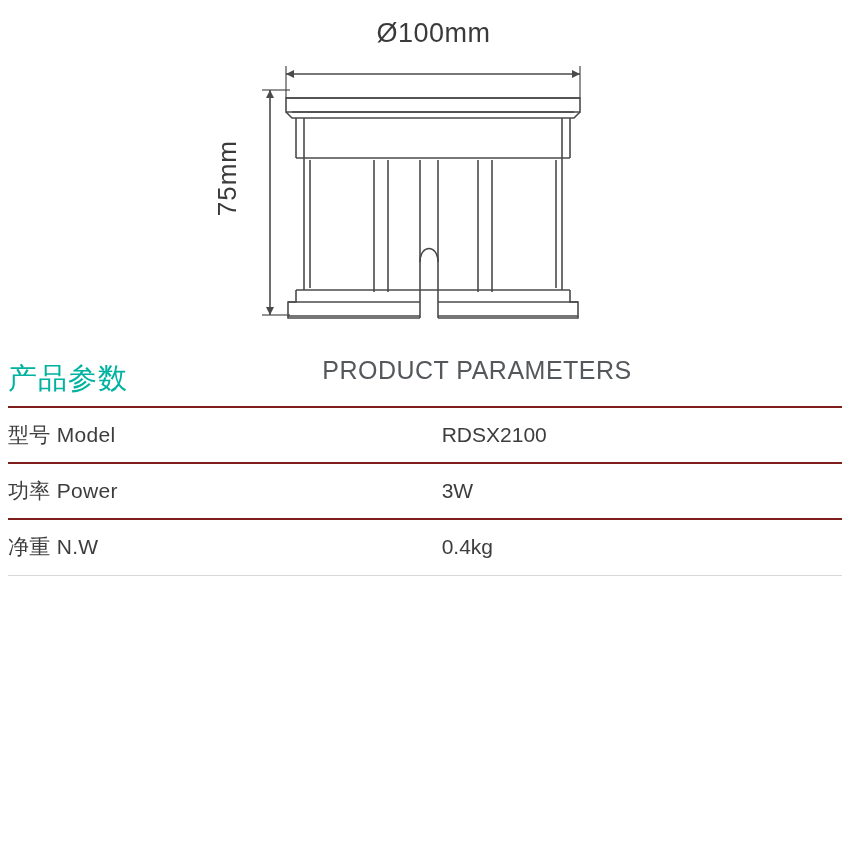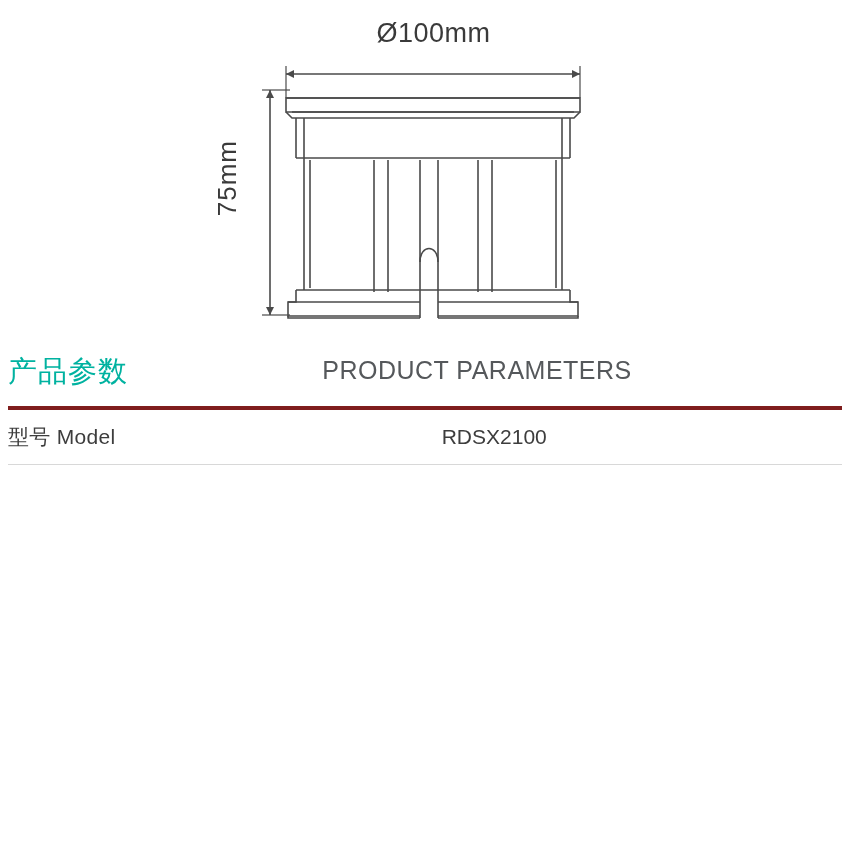--- a/index.html
+++ b/index.html
@@ -59,21 +59,21 @@
 
   
   .params-header {
     position: relative;
     height: 62px;
     margin-top: 4px;
   }
   .params-header .cn {
     position: absolute;
     left: 8px;
-    top: 8px;
+    top: 15px;
     font-size: 29px;
     color: #00b2a0;
     letter-spacing: 1px;
     font-family: Liberation Serif, serif;
   }
   .params-header .en {
     position: absolute;
     left: 0;
     top: 12px;
     width: 850px;
@@ -89,21 +89,21 @@
   table.params {
     width: 834px;
     margin: 0 8px;
     border-collapse: collapse;
     table-layout: fixed;
   }
   table.params tr {
     height: 56px;
   }
   table.params td {
-    border-top: 4px solid #7f1d1d;
+    border-top: 2px solid #7f1d1d;
     font-size: 21px;
     color: #3d3d3d;
     vertical-align: middle;
     padding: 0;
   }
   table.params tr:last-child td {
     border-bottom: 1px solid #d8d8d8;
   }
   td.label {
     width: 52%;
@@ -199,16 +199,30 @@
 
   <table class="params">
     <tbody>
       <tr>
         <td class="label">
           <span class="cn">型号 </span>
           <span class="en">Model</span>
         </td>
         <td class="value">RDSX2100</td>
       </tr>
+      <tr>
+        <td class="label">
+          <span class="cn">功率 </span>
+          <span class="en">Power</span>
+        </td>
+        <td class="value">3W</td>
+      </tr>
+      <tr>
+        <td class="label">
+          <span class="cn">净重 </span>
+          <span class="en">N.W</span>
+        </td>
+        <td class="value">0.4kg</td>
+      </tr>
     </tbody>
   </table>
 
 </div>
 
 </body></html>

